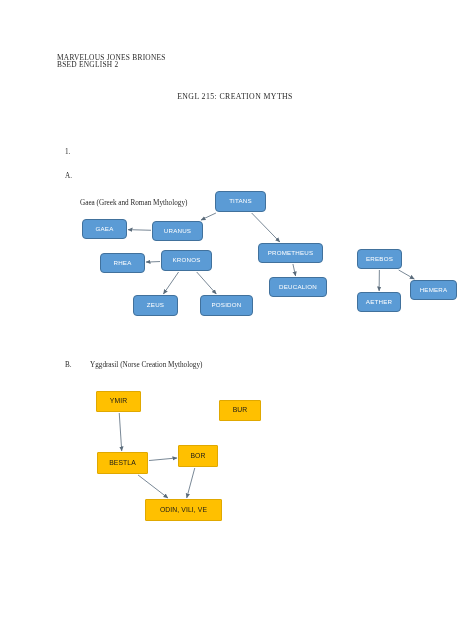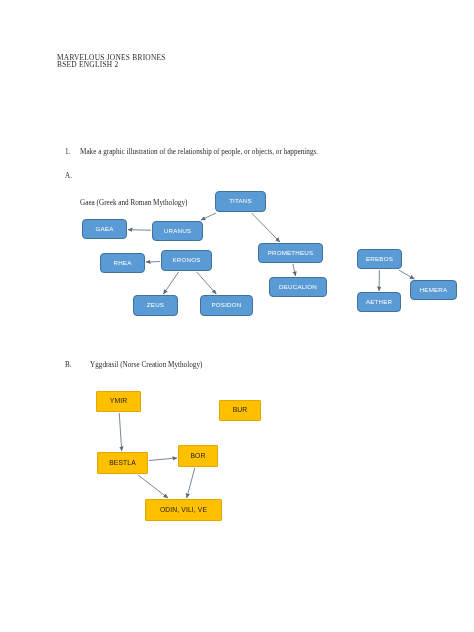--- a/index.html
+++ b/index.html
@@ -110,23 +110,25 @@
   }
 </style>
 </head>
 <body>
 
 <div class="page">
 
   <div class="hdr-line" id="hdr-name">MARVELOUS JONES BRIONES</div>
   <div class="hdr-line" id="hdr-course">BSED ENGLISH 2</div>
 
+  <div id="doc-title">
+    <span>ENGL 215: CREATION MYTHS</span>
+  </div>
 
   <div class="body-line" id="instruction-num">1.</div>
-  <div class="body-line" id="instruction-text">Make a graphic illustration of the relationship of people, or objects, or happenings.</div>
 
   <div class="body-line" id="sec-a-num">A.</div>
   <div class="body-line" id="sec-a-text">Gaea (Greek and Roman Mythology)</div>
 
   <div class="diagram" id="diagram-gaea">
     <svg class="edge-layer" id="edges-gaea" viewBox="0 0 474 150">
         <defs>
           <marker id="gaea-arrow" markerWidth="6" markerHeight="6" refX="5" refY="3" orient="auto">
             <path d="M0,0.6 L5.4,3 L0,5.4 z" fill="#5a6b7a"></path>
           </marker>

